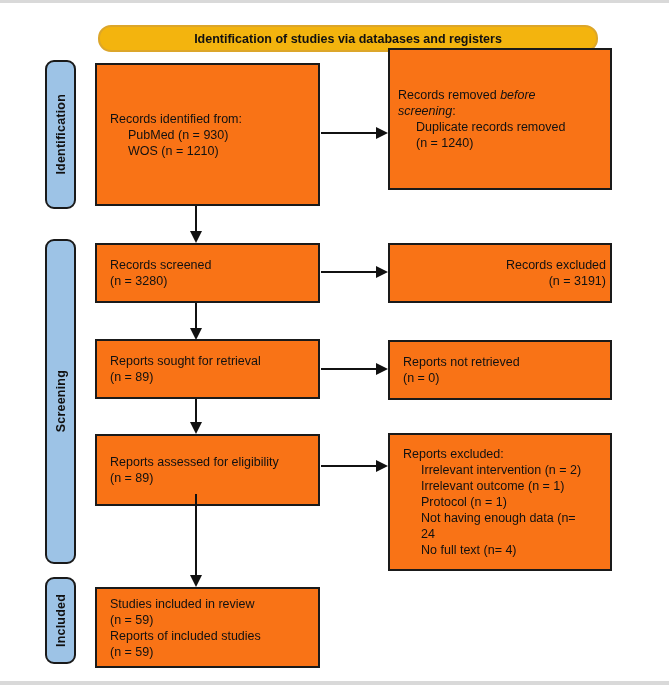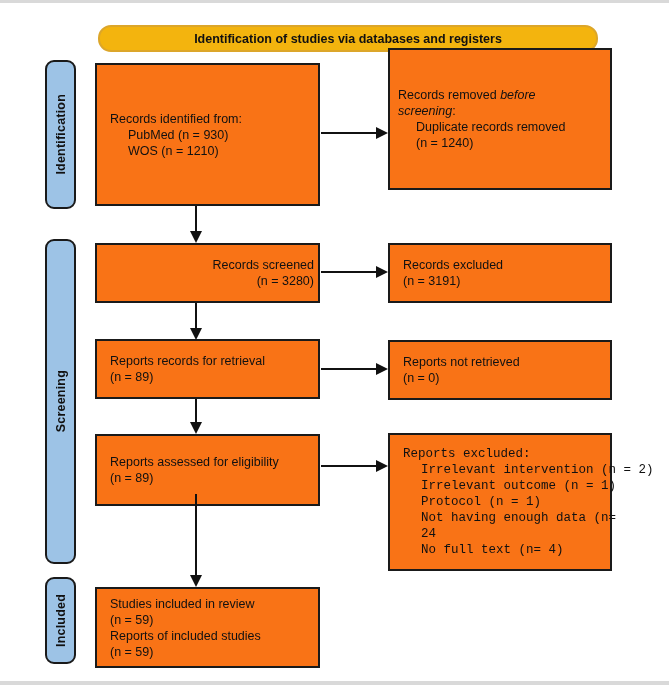--- a/index.html
+++ b/index.html
@@ -60,26 +60,26 @@
     line-height: 16px;
   }
   .box .line { white-space: nowrap; }
   .box .line.ind { padding-left: 18px; }
   .box .em { font-style: italic; }
 
   .col1 { left: 95px;  width: 225px; }
   .col2 { left: 388px; width: 224px; }
   .b1 { top: 63px;  height: 143px; }
   .bA { top: 48px;  height: 142px; padding-left: 8px; }
-  .b2 { top: 243px; height: 60px; align-items: flex-end; }
-  .bB { top: 243px; height: 60px; }
+  .b2 { top: 243px; height: 60px; }
+  .bB { top: 243px; height: 60px; text-align: right; }
   .b3 { top: 339px; height: 60px; }
   .bC { top: 340px; height: 60px; }
   .b4 { top: 434px; height: 72px; }
-  .bD { top: 433px; height: 138px; font-family: Liberation Mono, monospace; }
+  .bD { top: 433px; height: 138px; }
   .b5 { top: 587px; height: 81px; }
 
   .arrow { position: absolute; }
   .arrow .shaft { position: absolute; background: var(--c-arrow, #111111); }
   .arrow-h { left: 321px; width: 67px; height: 12px; }
   .arrow-h .shaft { left: 0; top: 5.25px; width: 56px; height: 1.5px; }
   .arrow-h .head {
     position: absolute; left: 55px; top: 0;
     width: 0; height: 0;
     border-left: 12px solid var(--c-arrow, #111111);
@@ -138,21 +138,21 @@
     </div>
   <div class="box col1 b2">
       <div class="line"><span>Records screened</span></div>
       <div class="line"><span>(n = 3280)</span></div>
     </div>
   <div class="box col2 bB">
       <div class="line"><span>Records excluded</span></div>
       <div class="line"><span>(n = 3191)</span></div>
     </div>
   <div class="box col1 b3">
-      <div class="line"><span>Reports records for retrieval</span></div>
+      <div class="line"><span>Reports sought for retrieval</span></div>
       <div class="line"><span>(n = 89)</span></div>
     </div>
   <div class="box col2 bC">
       <div class="line"><span>Reports not retrieved</span></div>
       <div class="line"><span>(n = 0)</span></div>
     </div>
   <div class="box col1 b4">
       <div class="line"><span>Reports assessed for eligibility</span></div>
       <div class="line"><span>(n = 89)</span></div>
     </div>

